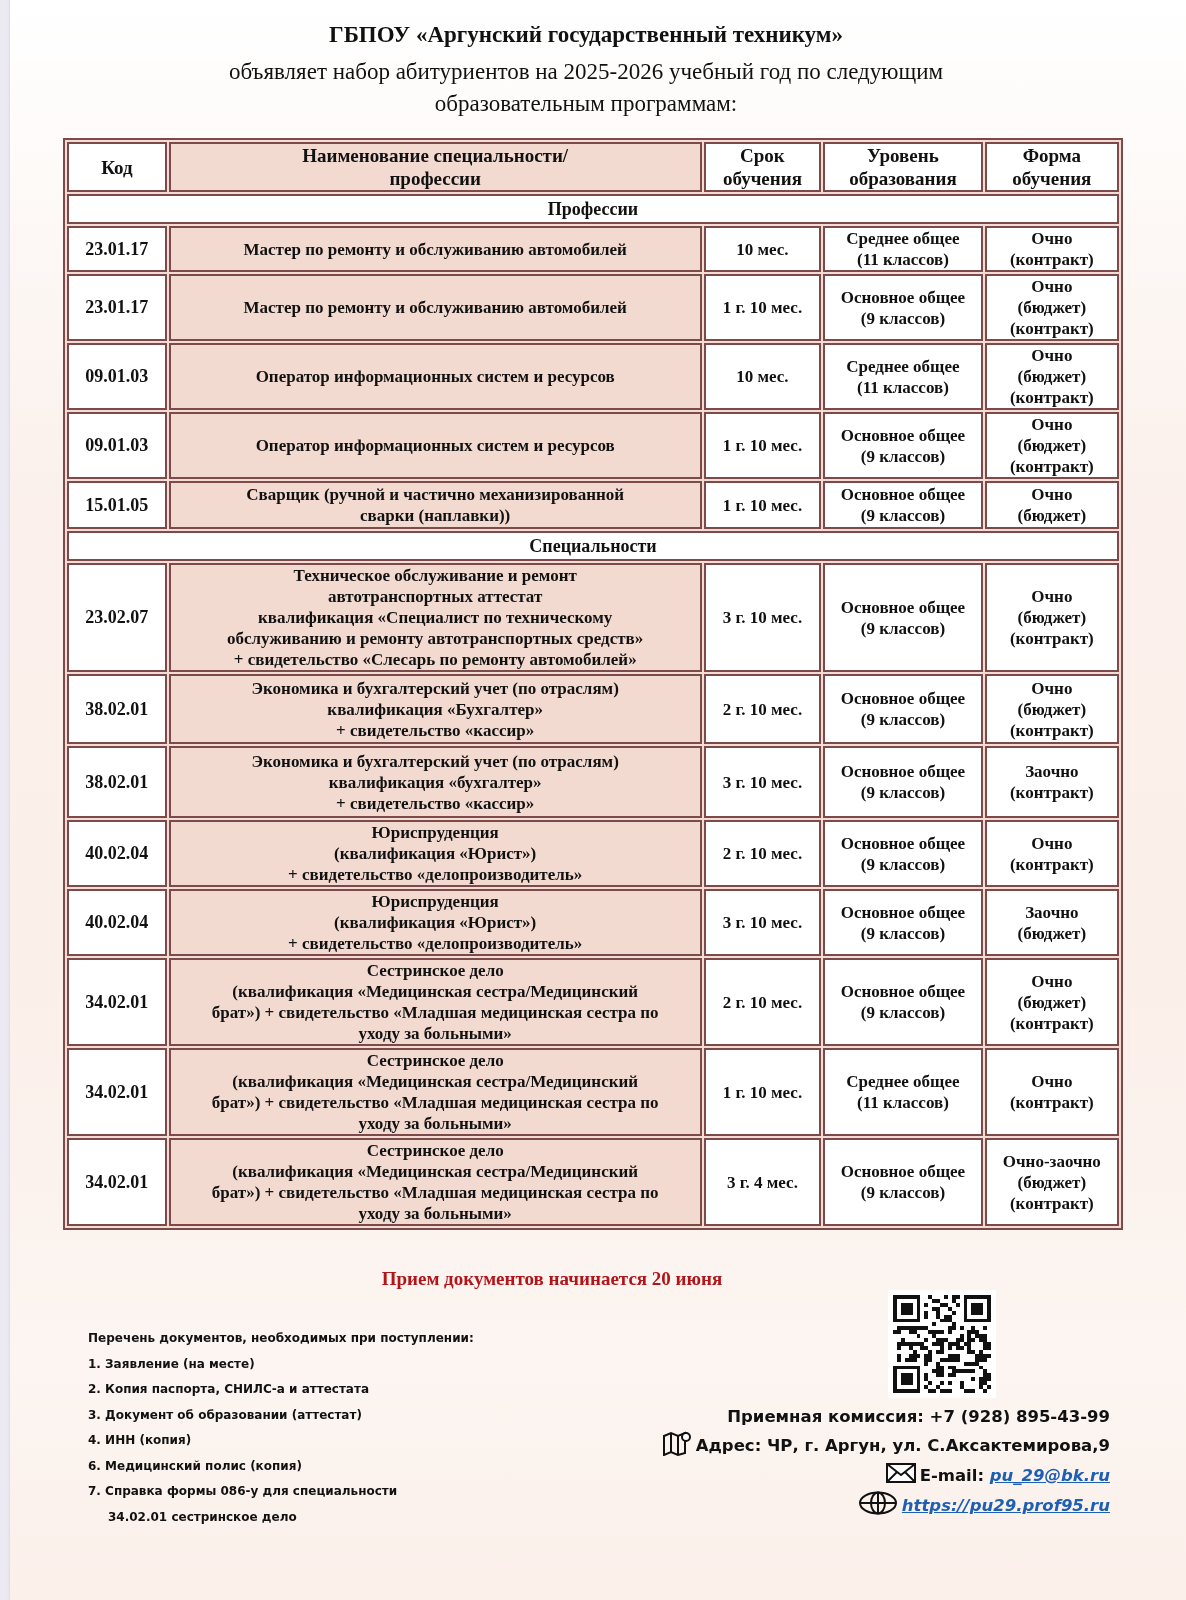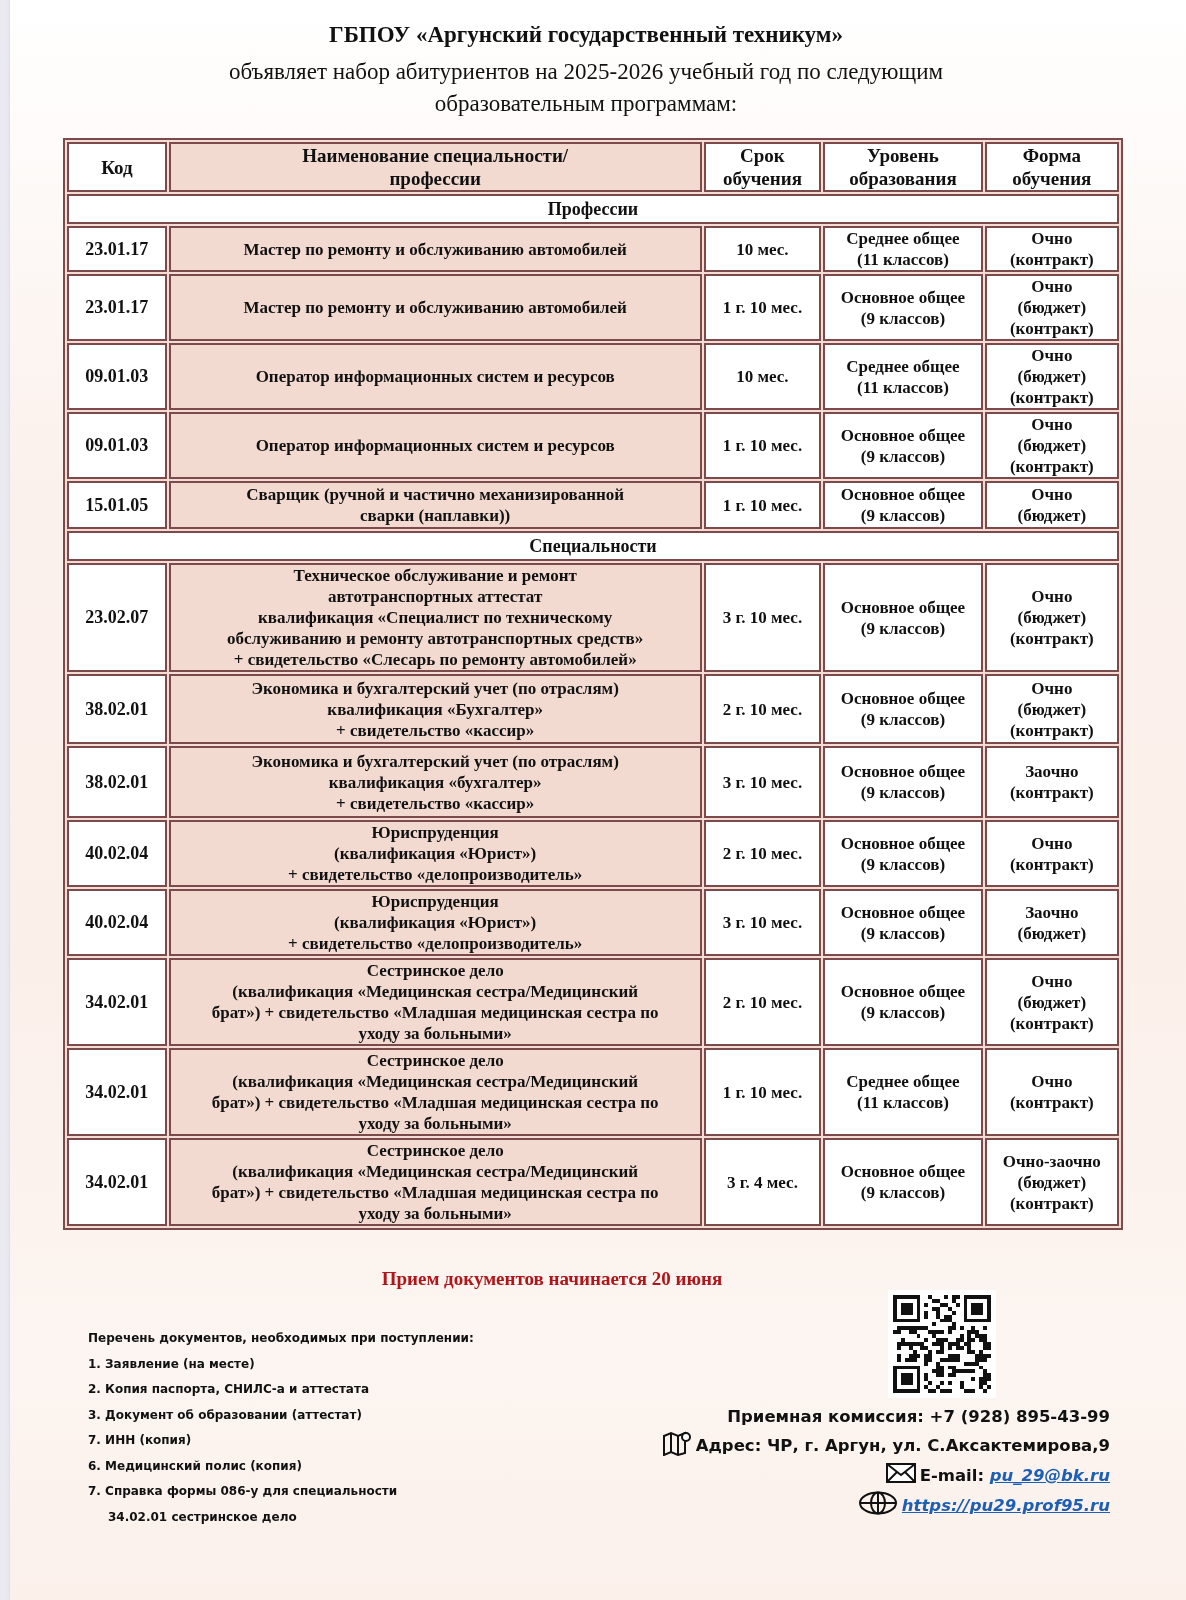--- a/index.html
+++ b/index.html
@@ -324,21 +324,21 @@
   </table>
 
   <div class="notice">Прием документов начинается 20 июня</div>
 
   <div class="docs">
     <div>Перечень документов, необходимых при поступлении:</div>
     <div id="doc-items">
         <div class="item">1. Заявление (на месте)</div>
         <div class="item">2. Копия паспорта, СНИЛС-а и аттестата</div>
         <div class="item">3. Документ об образовании (аттестат)</div>
-        <div class="item">7. ИНН (копия)</div>
+        <div class="item">4. ИНН (копия)</div>
         <div class="item">6. Медицинский полис (копия)</div>
         <div class="item">7. Справка формы 086-у для специальности</div>
       </div>
     <div class="cont">34.02.01 сестринское дело</div>
   </div>
 
   <div class="qr">
     <svg id="qr-svg" width="98" height="98" viewBox="0 0 25 25" shape-rendering="crispEdges">
         <rect x="9" y="0" width="1" height="1" fill="#111"></rect>
         <rect x="13" y="0" width="1" height="1" fill="#111"></rect>

